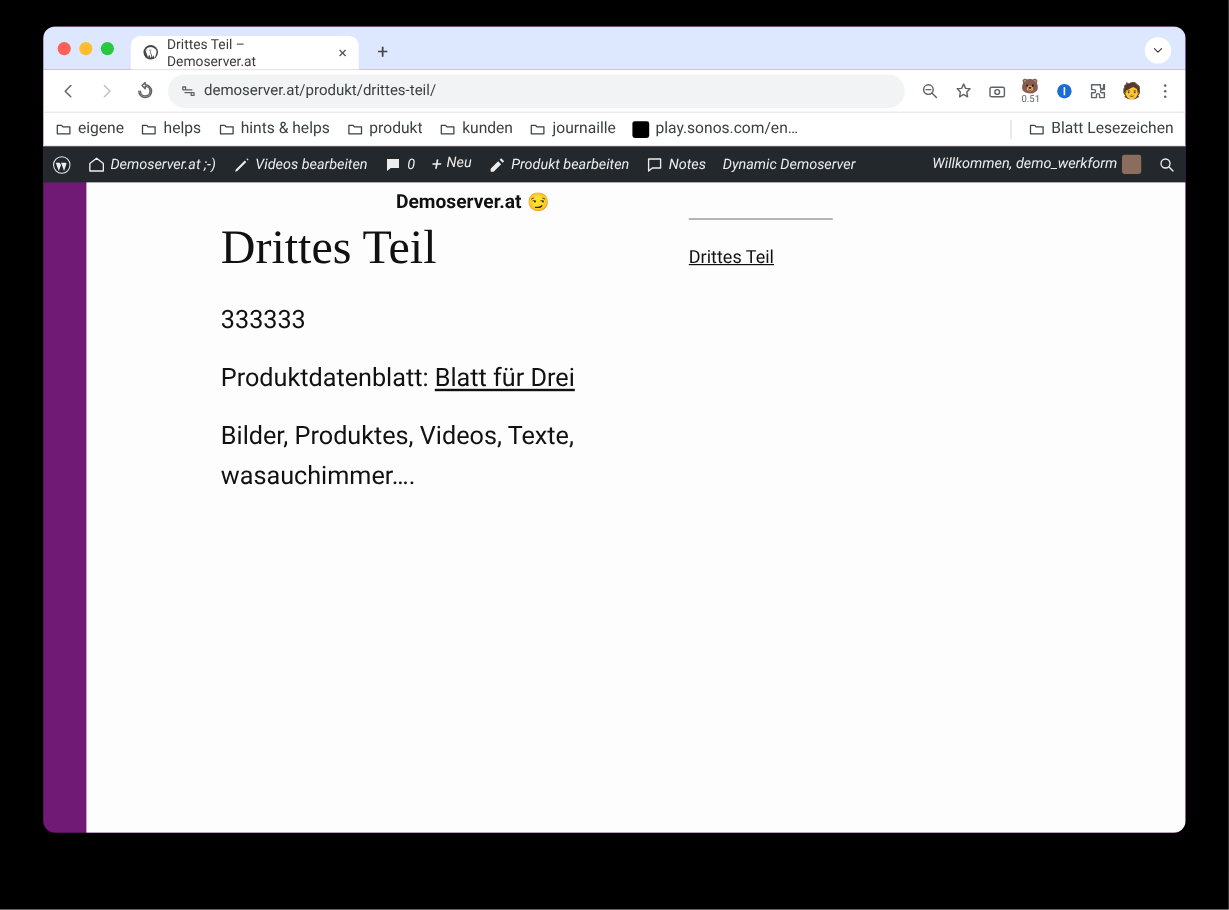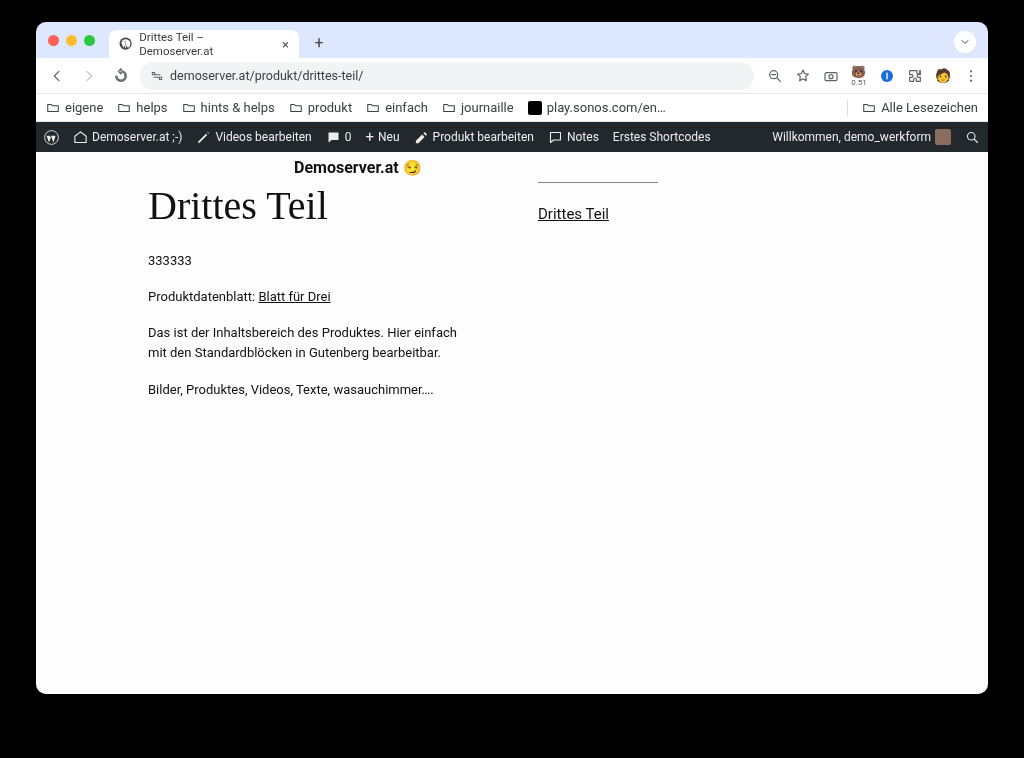--- a/index.html
+++ b/index.html
@@ -72,44 +72,44 @@
   .bm{display:flex;align-items:center;gap:5px;}
   .bm .folder{width:14px;height:14px;}
   .bmbar .spacer{flex:1;}
   .bm-divider{width:1px;height:16px;background:#ddd;}
   
   .wpbar {
     height:30px; background:#23282d; color:#ededed;
     display:flex; align-items:center; padding:0 8px; gap:14px;
     font-size:12px;
   }
-  .wpitem{display:flex;align-items:center;gap:4px;color:#ededed;}
+  .wpitem{display:flex;align-items:flex-start;gap:4px;color:#ededed;font-style:italic;}
   .wpitem svg{width:15px;height:15px;}
   .wpbar .spacer{flex:1;}
   .avatar{width:16px;height:16px;background:#8a6d5f;border-radius:2px;}
   .wp-search{width:16px;height:16px;}
   
   .page {
-    flex:1; background:#fdfdfd; position:relative; overflow:auto;
+    flex:1; background:#fdfdfd; position:relative; overflow:auto;margin-left:36px;
   }
   .site-title {
     position:absolute; top:6px; left:258px;
     font-weight:700; font-size:16px; color:#111;
     display:flex;align-items:center;gap:5px;
   }
   .emoji{font-size:15px;}
   .content-wrap {
     display:flex; gap:60px; padding:30px 0 0 112px;
   }
   .main-col{width:330px;}
   .main-col h1{
     font-family: Georgia, 'Times New Roman', serif;
     font-weight:400; font-size:40px; color:#111; margin-bottom:22px;
   }
-  .main-col p{font-size:13px; color:#111; line-height:1.55; margin-bottom:16px;}
+  .main-col p{font-size:21px; color:#111; line-height:1.55; margin-bottom:16px;}
   .main-col a{color:#111;}
   .side-col{width:200px; padding-top:0px;}
   .side-col hr{border:none;border-top:1px solid #888; margin:0 0 20px 0; width:120px; margin-left:0;}
   .side-col .navlist{display:flex;flex-direction:column;gap:4px;}
   .side-col a{color:#111;text-decoration:underline;font-size:15px;line-height:1.5;}
   
   .ic-stroke{stroke:currentColor;fill:none;stroke-width:1.8;stroke-linecap:round;stroke-linejoin:round;}
 </style>
 </head>
 <body>
@@ -231,39 +231,39 @@
     <div class="bm">
         <svg class="folder" viewBox="0 0 24 24">
           <path class="ic-stroke" d="M3 6h6l2 2h10v10H3z"></path>
         </svg>
         <span>produkt</span>
       </div>
     <div class="bm">
         <svg class="folder" viewBox="0 0 24 24">
           <path class="ic-stroke" d="M3 6h6l2 2h10v10H3z"></path>
         </svg>
-        <span>einfach</span>
+        <span>kunden</span>
       </div>
     <div class="bm">
         <svg class="folder" viewBox="0 0 24 24">
           <path class="ic-stroke" d="M3 6h6l2 2h10v10H3z"></path>
         </svg>
         <span>journaille</span>
       </div>
     <div class="bm">
         <span style="width:14px;height:14px;background:#000;border-radius:2px;display:inline-block;"></span>
         <span>play.sonos.com/en…</span>
       </div>
     <div class="spacer"></div>
     <div class="bm-divider"></div>
     <div class="bm">
         <svg class="folder" viewBox="0 0 24 24">
           <path class="ic-stroke" d="M3 6h6l2 2h10v10H3z"></path>
         </svg>
-        <span>Alle Lesezeichen</span>
+        <span>Blatt Lesezeichen</span>
       </div>
   </div>
 
   <div class="wpbar">
     <div class="wpitem">
       <svg viewBox="0 0 24 24">
           <circle cx="12" cy="12" r="11" fill="none" stroke="#ededed" stroke-width="1.4"></circle>
           <path d="M4 9l4 11 3-8-2-3H4zm7 0l4 11 3-9c.6-1.7-.3-2-1-2h-6z" fill="#ededed"></path>
         </svg>
     </div>
@@ -295,21 +295,21 @@
         </svg>
       <span>Produkt bearbeiten</span>
     </div>
     <div class="wpitem">
       <svg viewBox="0 0 24 24">
           <path class="ic-stroke" stroke="#ededed" d="M4 4h16v12H9l-5 4V4z"></path>
         </svg>
       <span>Notes</span>
     </div>
     <div class="wpitem">
-      <span>Erstes Shortcodes</span>
+      <span>Dynamic Demoserver</span>
     </div>
     <div class="spacer"></div>
     <div class="wpitem">
       <span>Willkommen, demo_werkform</span>
       <div class="avatar"></div>
     </div>
     <div class="wpitem">
       <svg class="wp-search" viewBox="0 0 24 24">
           <circle cx="10" cy="10" r="6" class="ic-stroke" stroke="#ededed"></circle>
           <path class="ic-stroke" stroke="#ededed" d="M15 15l5 5"></path>
@@ -323,21 +323,20 @@
       <span class="emoji">😏</span>
     </div>
 
     <div class="content-wrap">
       <div class="main-col">
         <h1>Drittes Teil</h1>
         <p>333333</p>
         <p>
           <span>Produktdatenblatt: </span><a href="#">Blatt für Drei</a>
         </p>
-        <p>Das ist der Inhaltsbereich des Produktes. Hier einfach mit den Standardblöcken in Gutenberg bearbeitbar.</p>
         <p>Bilder, Produktes, Videos, Texte, wasauchimmer….</p>
       </div>
       <div class="side-col">
         <hr>
         <div class="navlist">
           <a href="#">Drittes Teil</a>
         </div>
       </div>
     </div>
   </div>

